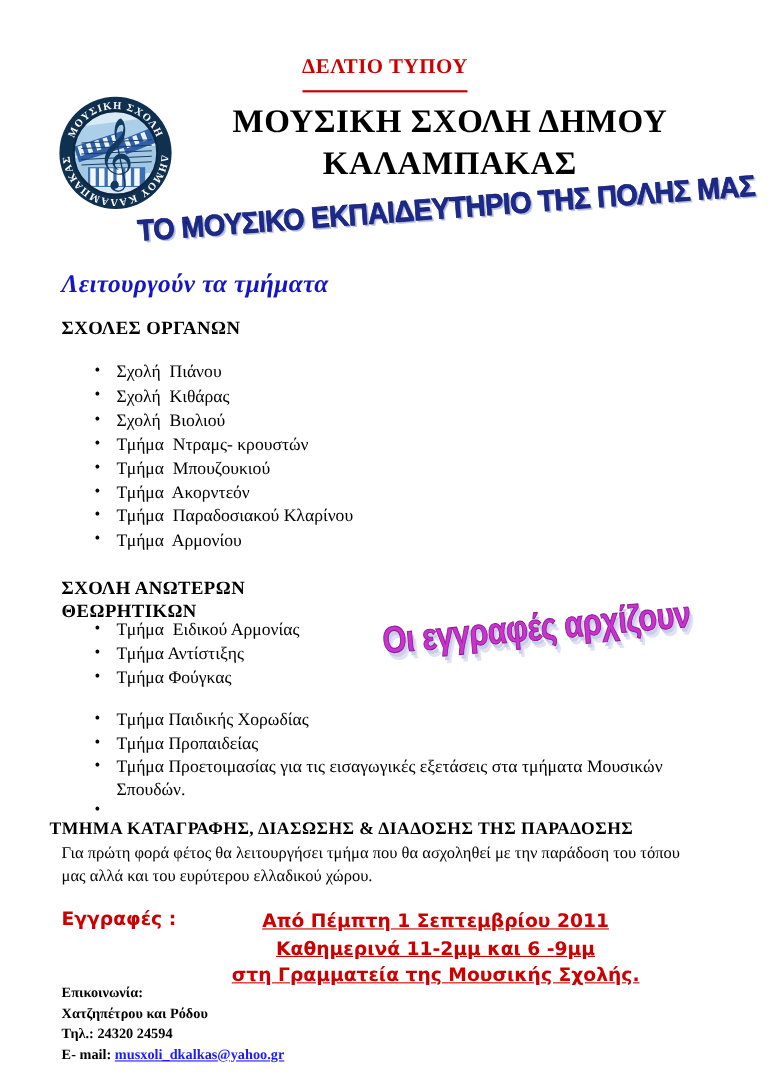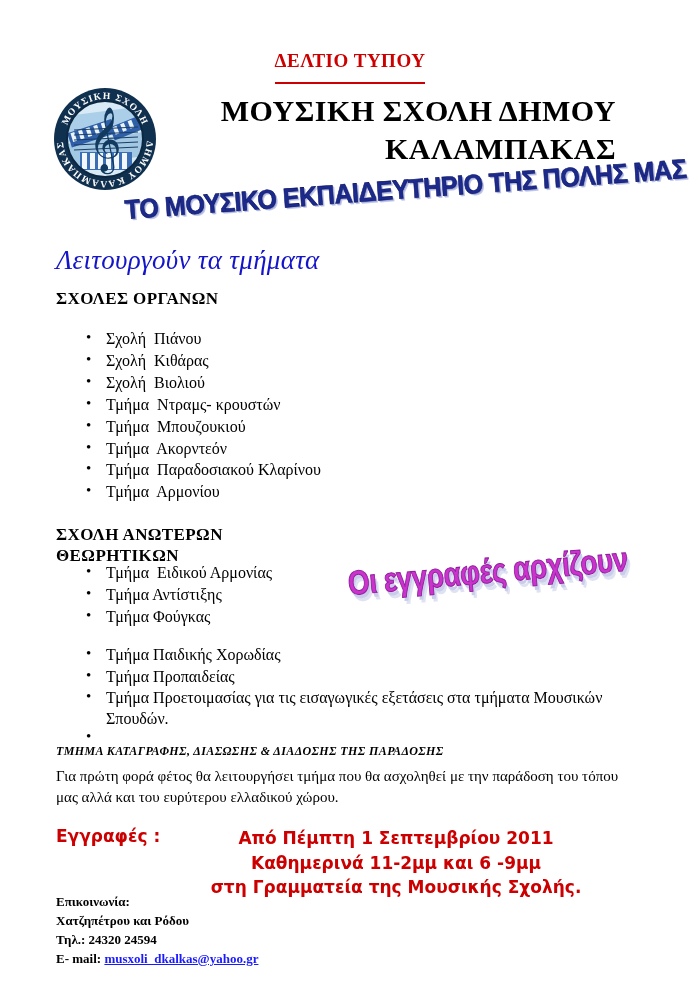--- a/index.html
+++ b/index.html
@@ -47,23 +47,23 @@
     top: 86px;
     width: 106px;
     height: 106px;
   }
   .logo svg { display: block; }
 
   
   .main-title {
     position: absolute;
     top: 92px;
-    left: 146px;
+    left: 174px;
     width: 470px;
-    text-align: right;
+    text-align: center;
     font-size: 30px;
     font-weight: bold;
     line-height: 1.28;
     color: #000000;
     letter-spacing: 0.5px;
   }
 
   
   .wordart-banner {
     position: absolute;
@@ -88,39 +88,39 @@
     -webkit-text-stroke: 0.6px #0d1560;
     text-shadow: 1px 1px 0 #9aa3d8, 2px 2px 0 #c3c9e8;
     transform: rotate(-4.2deg) scaleX(0.93);
   }
 
   
   .sub-heading {
     position: absolute;
     top: 245px;
     left: 56px;
-    font-size: 27px;
-    font-weight: normal;
+    font-size: 23px;
+    font-weight: bold;
     font-style: italic;
     color: #1414c8;
     letter-spacing: 0.3px;
   }
 
   
   .sec-heading {
     position: absolute;
     font-size: 17px;
     font-weight: bold;
     color: #000000;
     letter-spacing: 0.4px;
     line-height: 1.25;
   }
   #heading-instruments { top: 288px; left: 56px; }
   #heading-theory { top: 524px; left: 56px; }
-  #heading-tradition { top: 744px; left: 56px; font-size: 12px; font-style: italic; }
+  #heading-tradition { top: 744px; left: 45px; font-size: 16px; }
 
   
   ul.blist {
     position: absolute;
     margin: 0;
     padding: 0;
     list-style: none;
     font-size: 16px;
     line-height: 1.37;
   }
@@ -198,21 +198,21 @@
     white-space: nowrap;
   }
   .reg-lines {
     position: absolute;
     left: 140px;
     top: 0;
     width: 400px;
     text-align: center;
     line-height: 1.45;
   }
-  .reg-lines div { white-space: nowrap; }
+  .reg-lines div { white-space: nowrap; text-decoration: underline; }
 
   
   .contact {
     position: absolute;
     top: 893px;
     left: 56px;
     font-size: 13px;
     font-weight: bold;
     line-height: 1.45;
     color: #000000;

